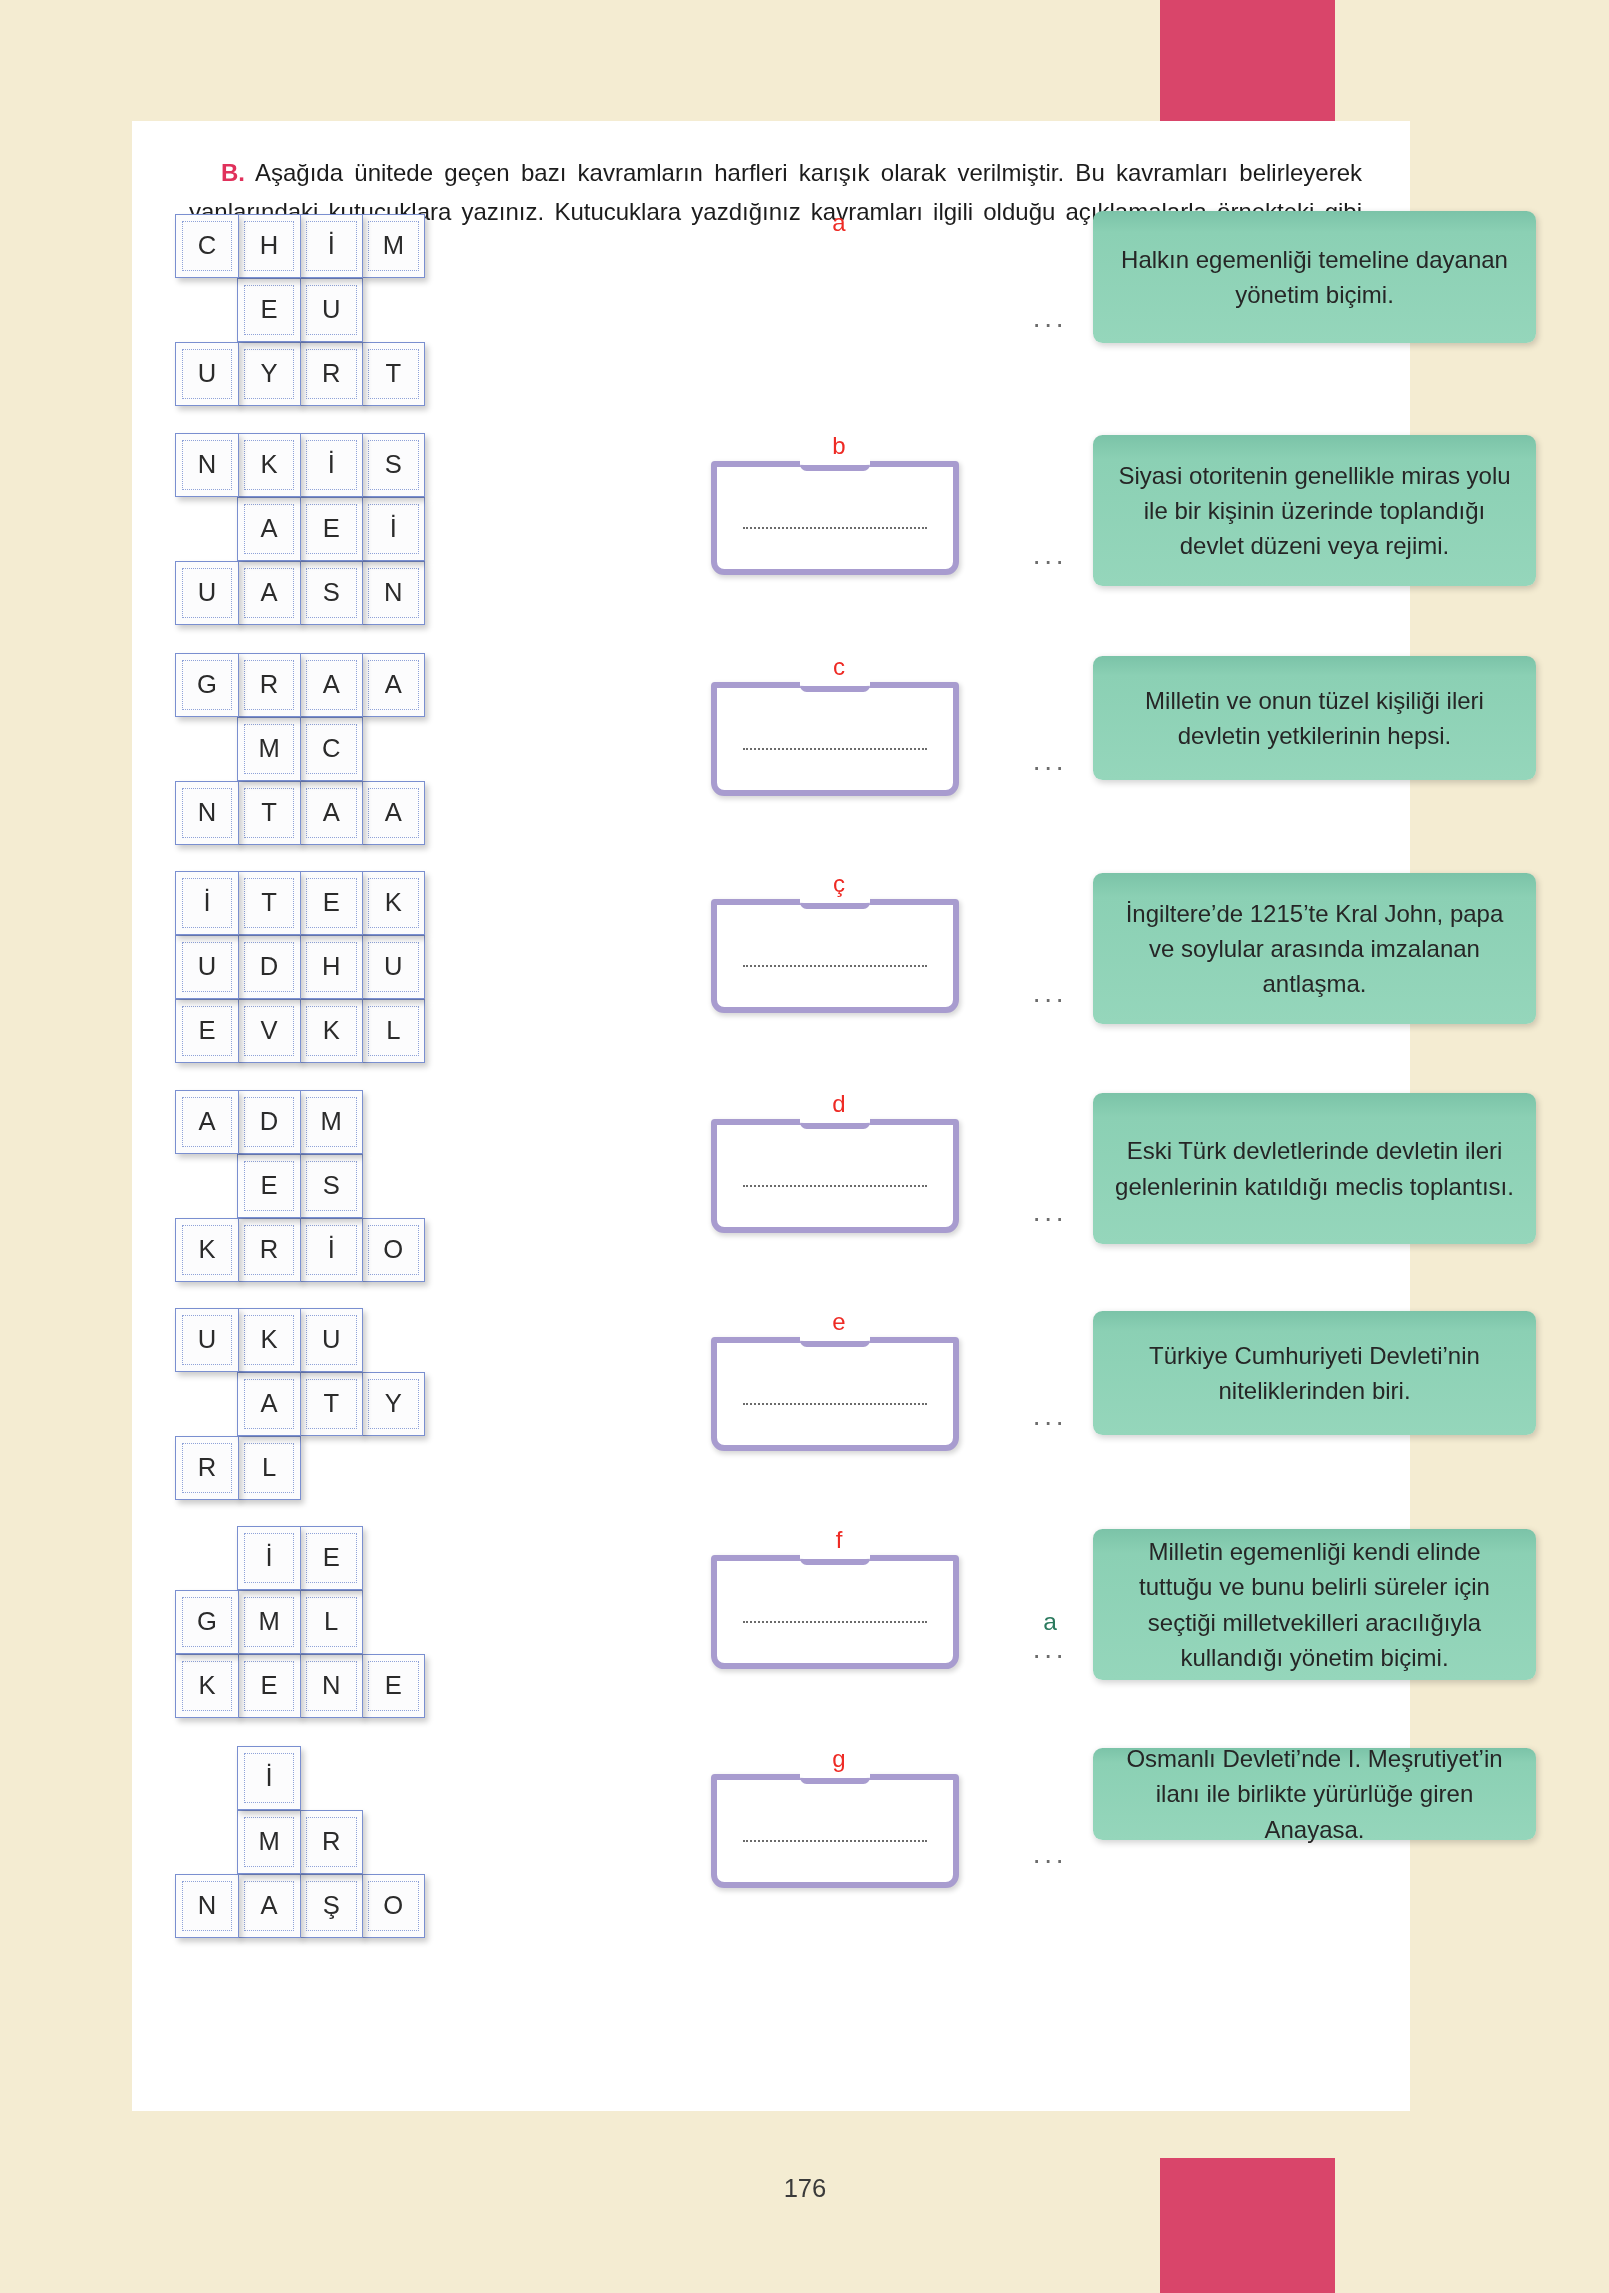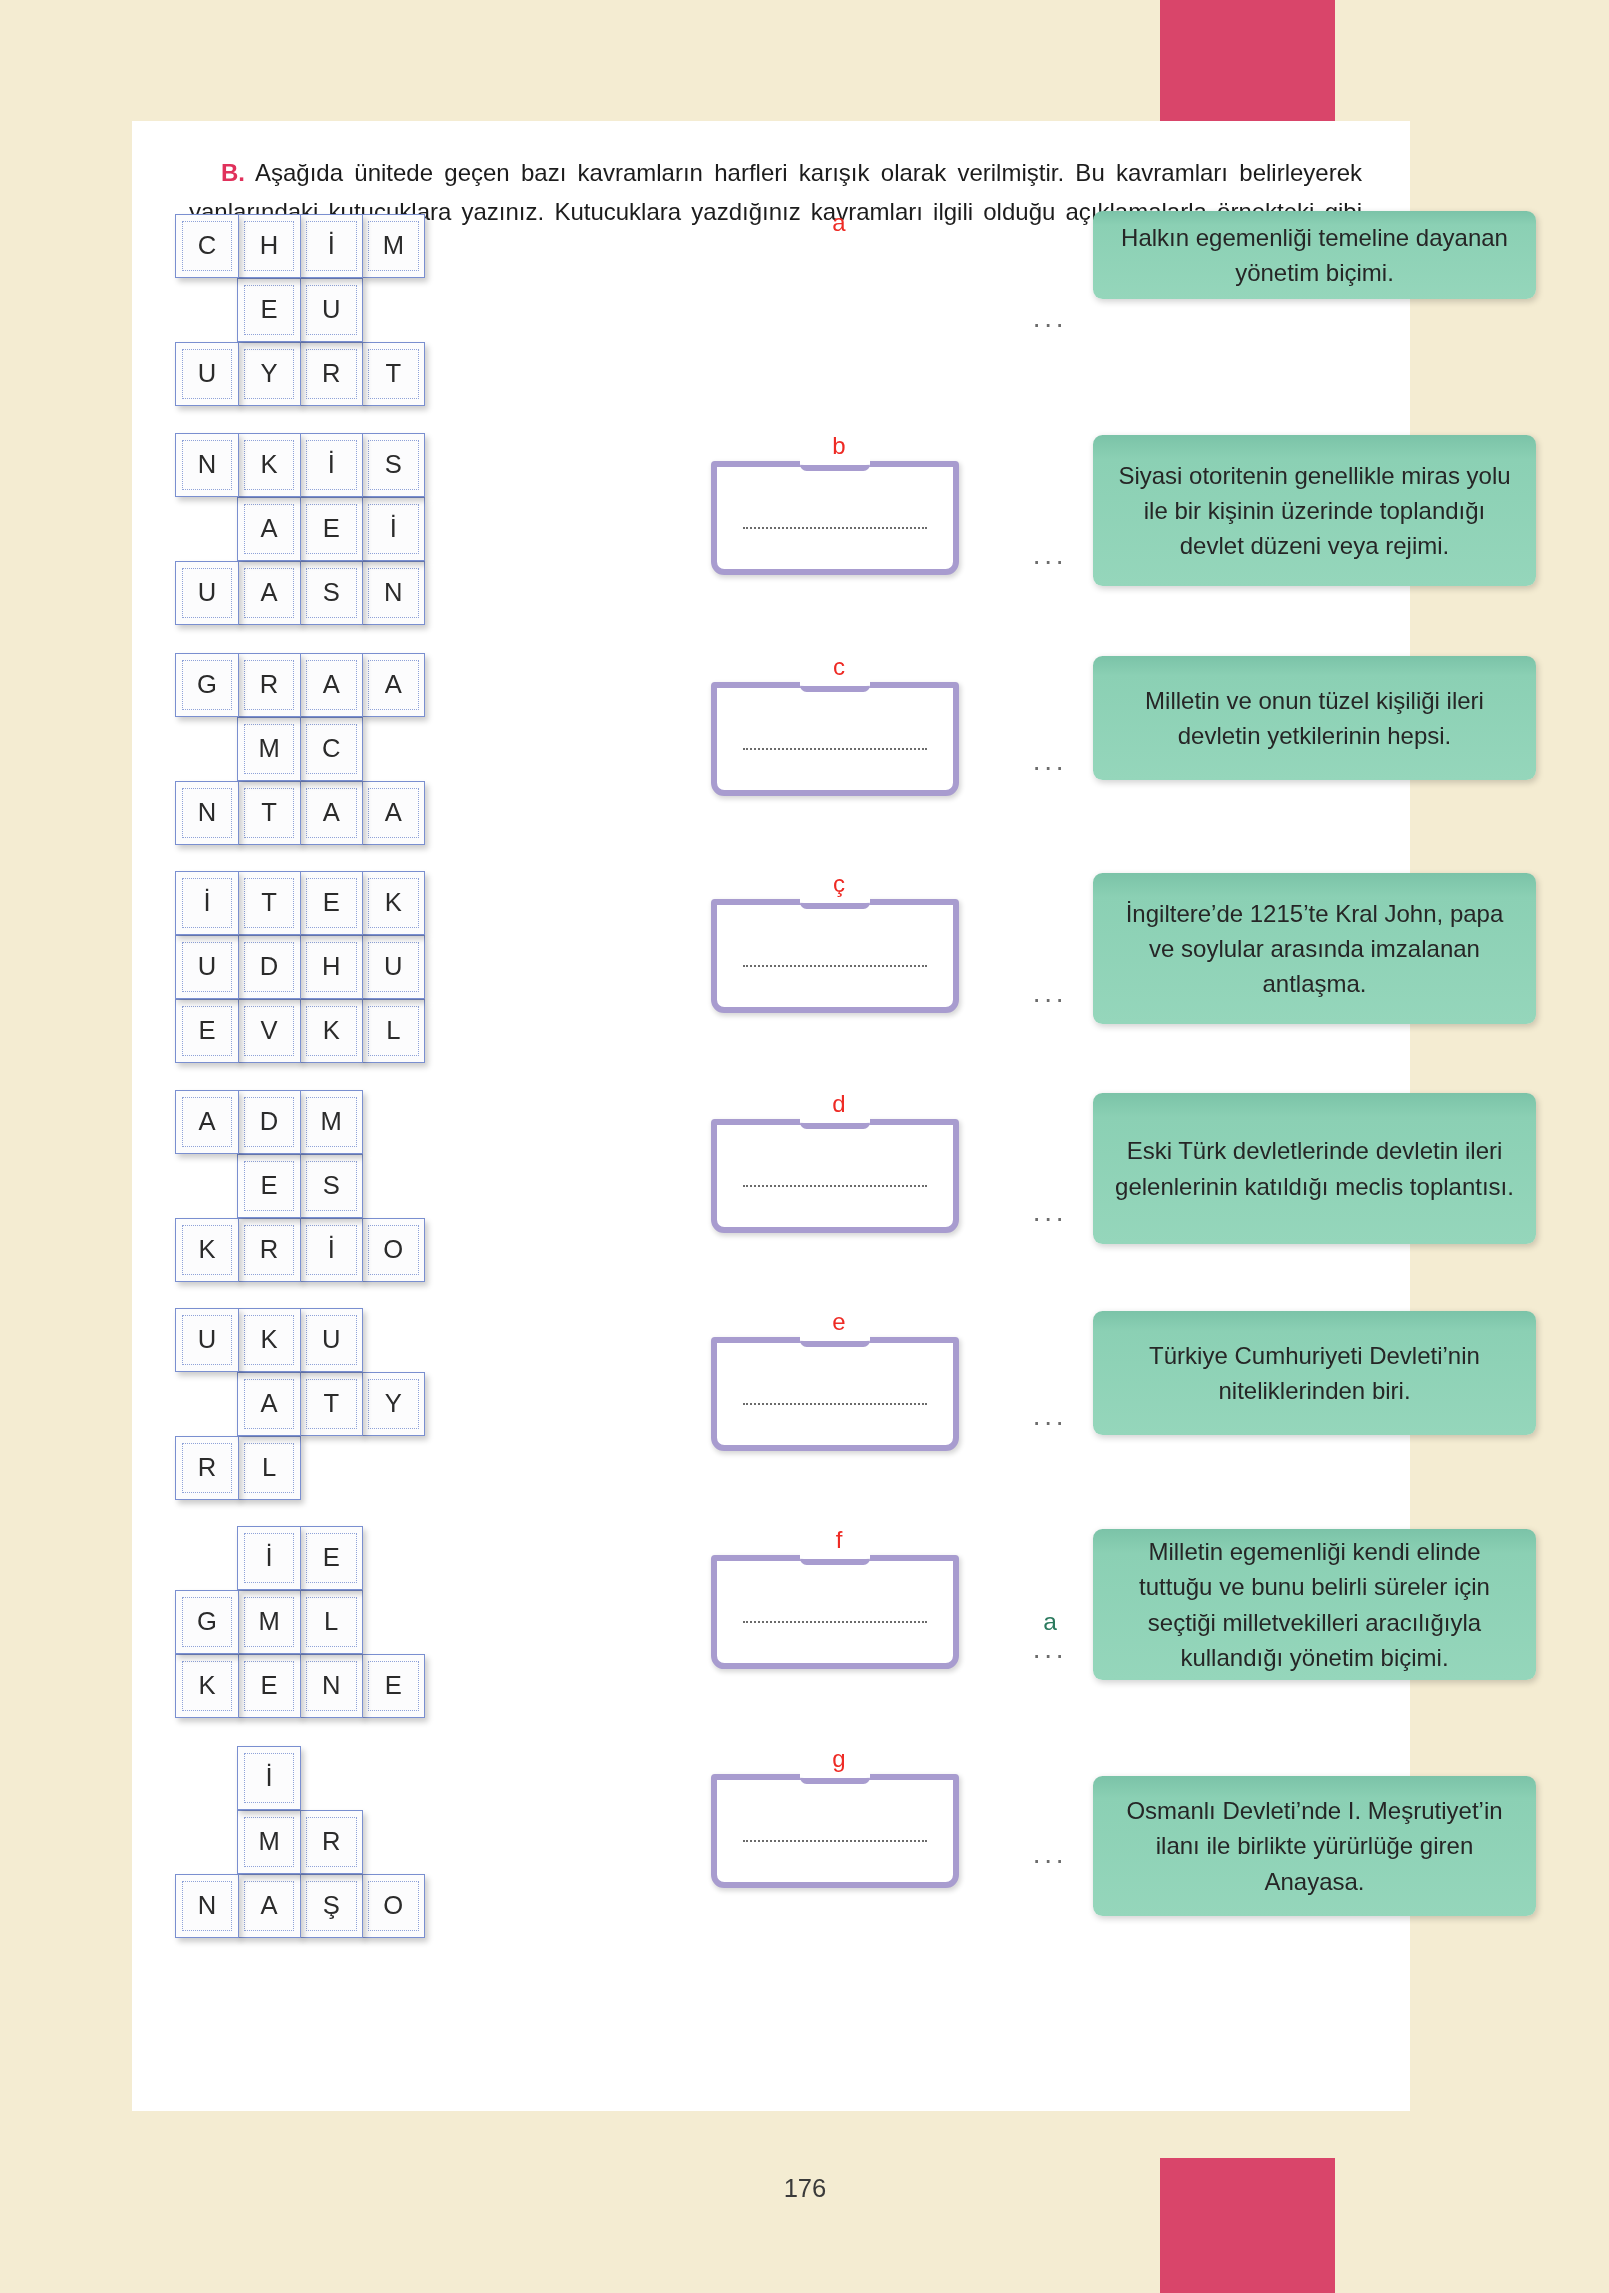--- a/index.html
+++ b/index.html
@@ -266,21 +266,21 @@
             </div>
           </div>
         </div>
         <div class="answer-col" style="top: 90px;">
           <div class="answer-letter">a</div>
         </div>
         <div class="match-col" style="top: 158px;">
           <div class="match-answer"></div>
           <div class="match-dots">...</div>
         </div>
-        <div class="explain" style="top: 90px; height: 88px;">
+        <div class="explain" style="top: 90px; height: 132px;">
           <span>Halkın egemenliği temeline dayanan yönetim biçimi.</span>
         </div>
       </div>
       <div class="row" style="top: 0px;">
         <div class="grid-wrap" style="top: 312px;">
           <div class="grid-row">
             <div class="cell" style="z-index: 30;">
               <span>N</span>
             </div>
             <div class="cell" style="z-index: 29;">
@@ -664,21 +664,21 @@
             <div class="tray"></div>
             <div class="tray-notch"></div>
             <div class="answer-text"></div>
             <div class="answer-line"></div>
           </div>
         </div>
         <div class="match-col" style="top: 1694px;">
           <div class="match-answer"></div>
           <div class="match-dots">...</div>
         </div>
-        <div class="explain" style="top: 1627px; height: 140px; margin-top: 28px;">
+        <div class="explain" style="top: 1627px; height: 92px;">
           <span>Osmanlı Devleti’nde I. Meşrutiyet’in ilanı ile birlikte yürürlüğe giren Anayasa.</span>
         </div>
       </div>
     </div>
 
 </div>
 
 <div class="page-number">176</div>
 
 

